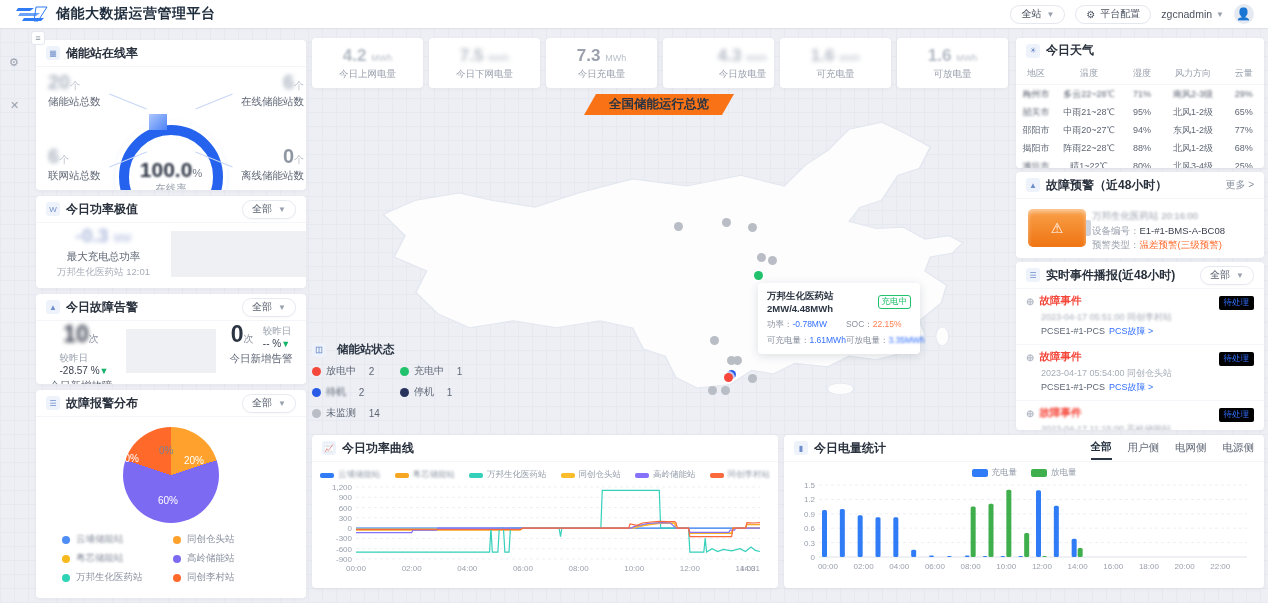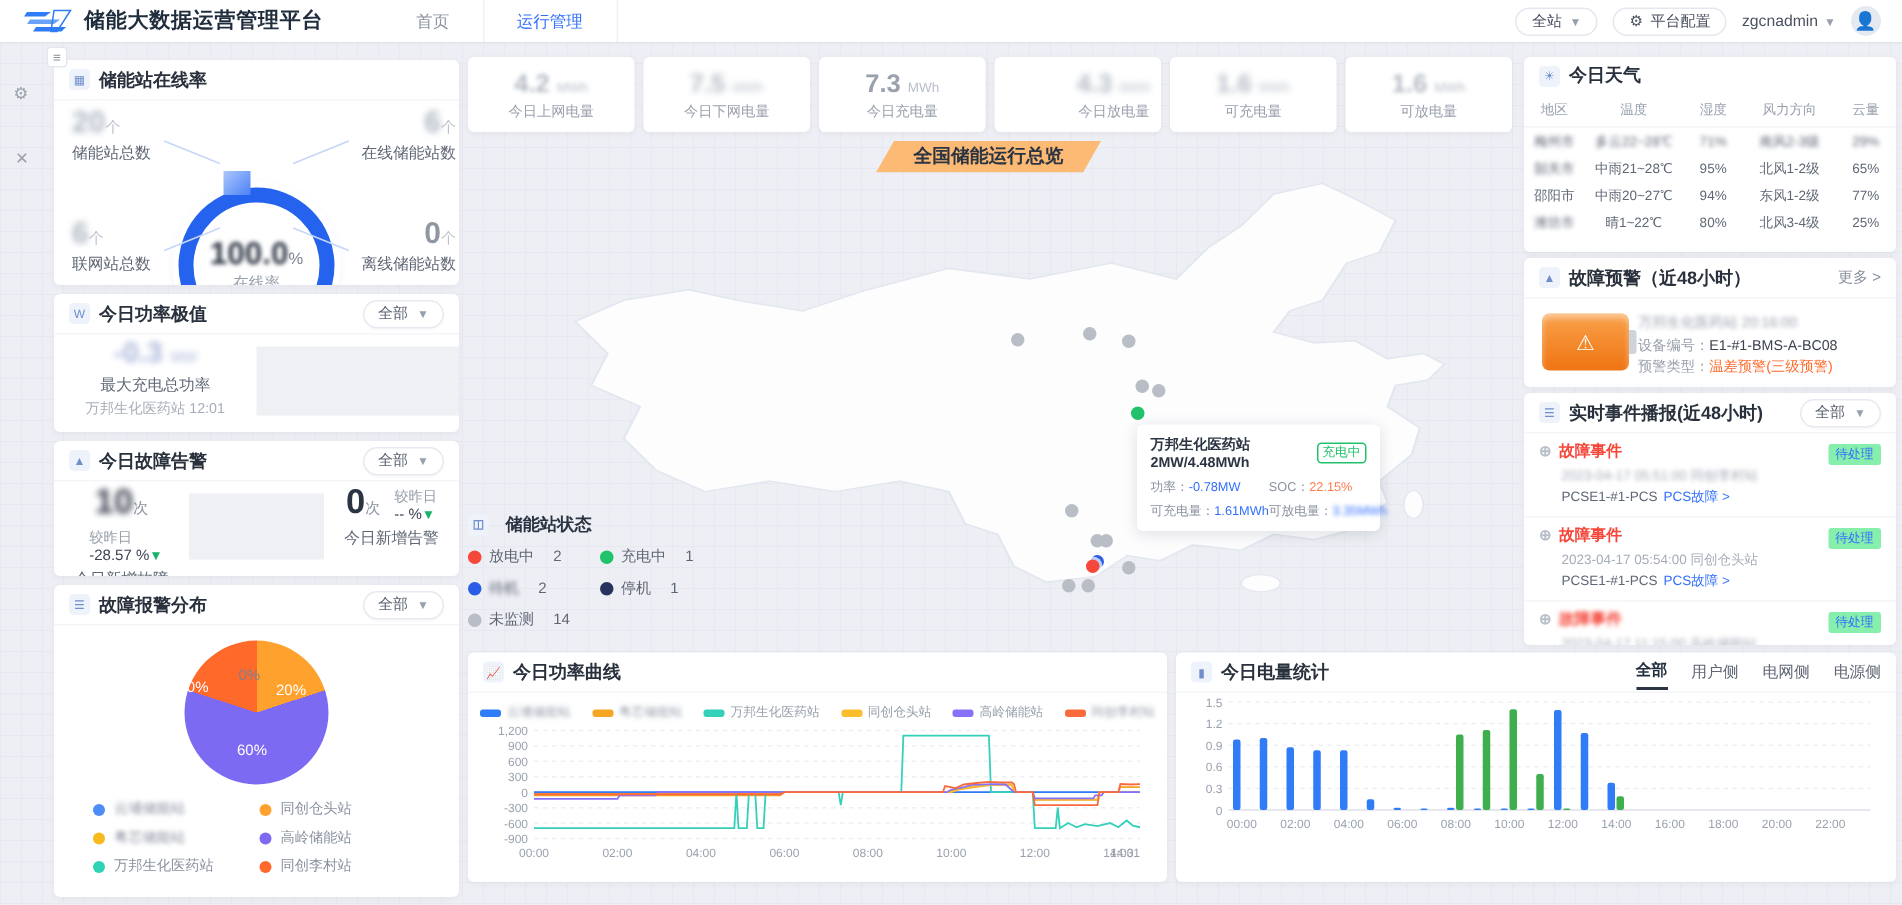--- a/index.html
+++ b/index.html
@@ -60,21 +60,21 @@
   .pie-legend { display:grid; grid-template-columns:1fr 1fr; padding:4px 22px 0 26px; row-gap:6px; }
   .lg-item { display:flex; align-items:center; gap:6px; font-size:9.5px; color:#8a919f; }
   .lg-dot { width:8px; height:8px; border-radius:50%; flex:0 0 auto; }
   
   .kpi { position:absolute; background:#fff; border-radius:4px; box-shadow:0 1px 4px rgba(31,45,61,.05); width:111px; height:50px; display:flex; flex-direction:column; align-items:center; justify-content:center; }
   .kpi-val { font-size:17px; font-weight:bold; color:#b3bac4; }
   .kpi-unit { font-size:9px; font-weight:normal; color:#b9bfc9; }
   .kpi-lab { font-size:9.5px; color:#9aa1ad; margin-top:2px; }
   
   .map { position:absolute; left:312px; top:92px; width:696px; height:338px; }
-  .ribbon { position:absolute; left:272px; top:2px; width:150px; height:21px; background:#fdba74; box-shadow:0 2px 6px rgba(31,45,61,.12); clip-path:polygon(12px 0,100% 0,calc(100% - 12px) 100%,0 100%); display:flex; align-items:center; justify-content:center; font-size:12.5px; font-weight:bold; color:#2b3442; z-index:5; }
+  .ribbon { position:absolute; left:272px; top:2px; width:150px; height:21px; background:#f97316; box-shadow:0 2px 6px rgba(31,45,61,.12); clip-path:polygon(12px 0,100% 0,calc(100% - 12px) 100%,0 100%); display:flex; align-items:center; justify-content:center; font-size:12.5px; font-weight:bold; color:#2b3442; z-index:5; }
   .dot { position:absolute; width:9px; height:9px; border-radius:50%; z-index:3; }
   .map-tip { position:absolute; left:446px; top:191px; width:162px; background:#fff; border-radius:4px; box-shadow:0 2px 10px rgba(31,45,61,.15); padding:7px 9px; z-index:6; }
   .tip-head { display:flex; align-items:center; justify-content:space-between; }
   .tip-title { font-size:9.5px; font-weight:bold; color:#2b3442; }
   .tip-badge { font-size:8.5px; color:#21c26b; border:1px solid #21c26b; border-radius:3px; padding:0 3px; flex:0 0 auto; margin-left:4px; }
   .tip-grid { display:grid; grid-template-columns:1fr 1fr; margin-top:5px; row-gap:4px; }
   .tip-kv { font-size:8.5px; color:#8a919f; white-space:nowrap; }
   .status-blk { position:absolute; left:0px; top:250px; width:180px; z-index:4; }
   .status-title { display:flex; align-items:center; gap:5px; font-size:11.5px; font-weight:bold; color:#2b3442; margin-bottom:7px; }
   .status-grid { display:grid; grid-template-columns:88px 88px; row-gap:7px; }
@@ -86,21 +86,21 @@
   table.weather td { font-size:9px; color:#5f6775; text-align:center; padding:2.5px 2px; }
   .battery { position:relative; width:58px; height:38px; background:linear-gradient(180deg,#f9a14b,#ef7412); border-radius:5px; margin:10px 6px 0 12px; box-shadow:inset 0 3px 4px rgba(255,255,255,.45); }
   .battery::after { content:""; position:absolute; right:-5px; top:11px; width:5px; height:16px; background:#cfd4dc; border-radius:0 2px 2px 0; }
   .batt-warn { position:absolute; inset:0; display:flex; align-items:center; justify-content:center; color:#fff; font-size:14px; }
   .warn-lines { font-size:9.5px; color:#9aa1ad; line-height:1.55; padding-top:10px; }
   .warn-lines b { color:#3c4250; font-weight:normal; }
   .warn-type { color:#ff6a2b;margin-top:28px; }
   .ev-item { padding:5px 10px 6px; border-bottom:1px solid #f5f6f9; position:relative; }
   .ev-type { font-size:10.5px; font-weight:bold; color:#f5483b; display:flex; align-items:center; gap:5px; }
   .ev-ico { color:#b9bfc9; font-size:10px; }
-  .ev-badge { position:absolute; right:10px; top:7px; font-size:8.5px; color:#3370ff; background:#86efac; border-radius:2px; padding:1px 5px; }
+  .ev-badge { position:absolute; right:10px; top:7px; font-size:8.5px; color:#3370ff; background:#000000; border-radius:2px; padding:1px 5px; }
   .ev-time { font-size:9px; color:#a6adb8; margin:3px 0 1px 15px; }
   .ev-dev { font-size:9px; color:#5f6775; margin-left:15px; }
   .ev-link { color:#3370ff; margin-left:4px; }
   
   .chart-legend { display:flex; justify-content:center; gap:14px; padding:7px 0 0; flex-wrap:wrap; }
   .cl-item { display:flex; align-items:center; gap:4px; font-size:8.5px; color:#98a0ac; }
   .cl-mark { width:14px; height:5px; border-radius:2px; }
   .tabs { margin-left:auto; display:flex; gap:16px; align-items:center; }
   .tab { font-size:10.5px; color:#5f6775; cursor:pointer; padding:4px 0; }
   .tab.active { color:#1f2d3d; font-weight:bold; border-bottom:2px solid #2b3442; }
@@ -115,24 +115,20 @@
 <body>
 
 <div class="header">
   <svg class="logo" viewBox="0 0 34 18">
     <path d="M4 3 L20 3 L16 6 L2 6 Z" fill="#2f7cf6"></path>
     <path d="M6 8 L26 8 L22 11 L4 11 Z" fill="#6aa2f8"></path>
     <path d="M10 13 L30 13 L27 16 L8 16 Z" fill="#2f7cf6"></path>
     <path d="M22 2 L33 2 L24 16 L20 16 Z" fill="none" stroke="#2f7cf6" stroke-width="1"></path>
   </svg>
   <div class="app-title">储能大数据运营管理平台</div>
-  <div class="nav">
-    <div class="nav-item">首页</div>
-    <div class="nav-item active">运行管理</div>
-  </div>
   <div class="hright">
     <div class="pill-btn">
       <span>全站</span>
       <span class="caret">▼</span>
     </div>
     <div class="pill-btn">
       <span>⚙</span>
       <span>平台配置</span>
     </div>
     <div class="user">
@@ -376,20 +372,27 @@
           <td>65%</td>
         </tr>
       <tr>
           <td>邵阳市</td>
           <td>中雨20~27℃</td>
           <td>94%</td>
           <td>东风1-2级</td>
           <td>77%</td>
         </tr>
       <tr>
+          <td>揭阳市</td>
+          <td>阵雨22~28℃</td>
+          <td>88%</td>
+          <td>北风1-2级</td>
+          <td>68%</td>
+        </tr>
+      <tr>
           <td class="rd2">潍坊市</td>
           <td>晴1~22℃</td>
           <td>80%</td>
           <td>北风3-4级</td>
           <td>25%</td>
         </tr>
 
     </tbody>
   </table>
 </div>
@@ -520,20 +523,30 @@
 <div class="panel" style="left:784px;top:435px;width:480px;height:153px;">
   <div class="ph" style="border-bottom:1px solid #f3f5f8;">
     <div class="ph-icon">▮</div>
     <div class="ph-title">今日电量统计</div>
     <div class="tabs">
       <span class="tab active">全部</span>
       <span class="tab">用户侧</span>
       <span class="tab">电网侧</span>
       <span class="tab">电源侧</span>
     </div>
+  </div>
+  <div class="bar-legend">
+    <span class="cl-item">
+        <span class="bl-mark" style="background: rgb(47, 124, 246);"></span>
+        <span>充电量</span>
+      </span>
+    <span class="cl-item">
+        <span class="bl-mark" style="background: rgb(63, 175, 78);"></span>
+        <span>放电量</span>
+      </span>
   </div>
   <svg id="bar-chart" width="466" height="102" style="display:block;margin:0 auto;">
       <line x1="28" y1="78" x2="456" y2="78" stroke="#dde1e8" stroke-width="1" stroke-dasharray=""></line>
       <text x="24" y="81" text-anchor="end" font-size="8" fill="#9aa1ad">0</text>
       <line x1="28" y1="63.599999999999994" x2="456" y2="63.599999999999994" stroke="#edeff4" stroke-width="1" stroke-dasharray="3,3"></line>
       <text x="24" y="66.6" text-anchor="end" font-size="8" fill="#9aa1ad">0.3</text>
       <line x1="28" y1="49.199999999999996" x2="456" y2="49.199999999999996" stroke="#edeff4" stroke-width="1" stroke-dasharray="3,3"></line>
       <text x="24" y="52.199999999999996" text-anchor="end" font-size="8" fill="#9aa1ad">0.6</text>
       <line x1="28" y1="34.8" x2="456" y2="34.8" stroke="#edeff4" stroke-width="1" stroke-dasharray="3,3"></line>
       <text x="24" y="37.8" text-anchor="end" font-size="8" fill="#9aa1ad">0.9</text>

